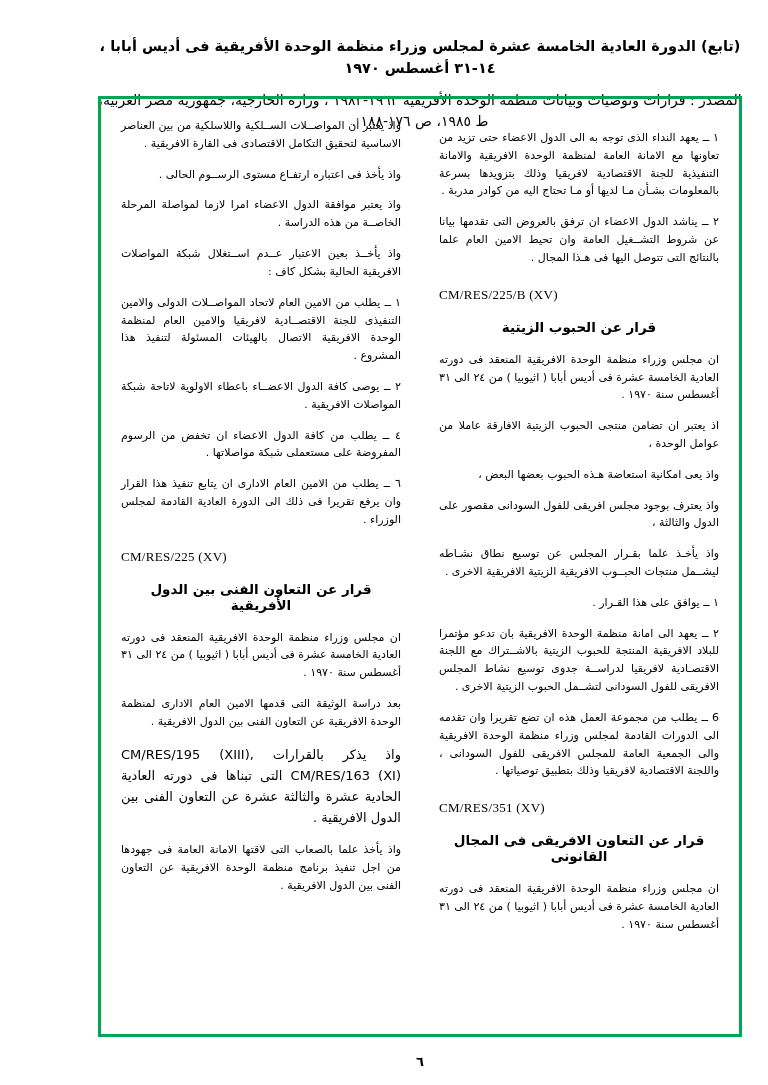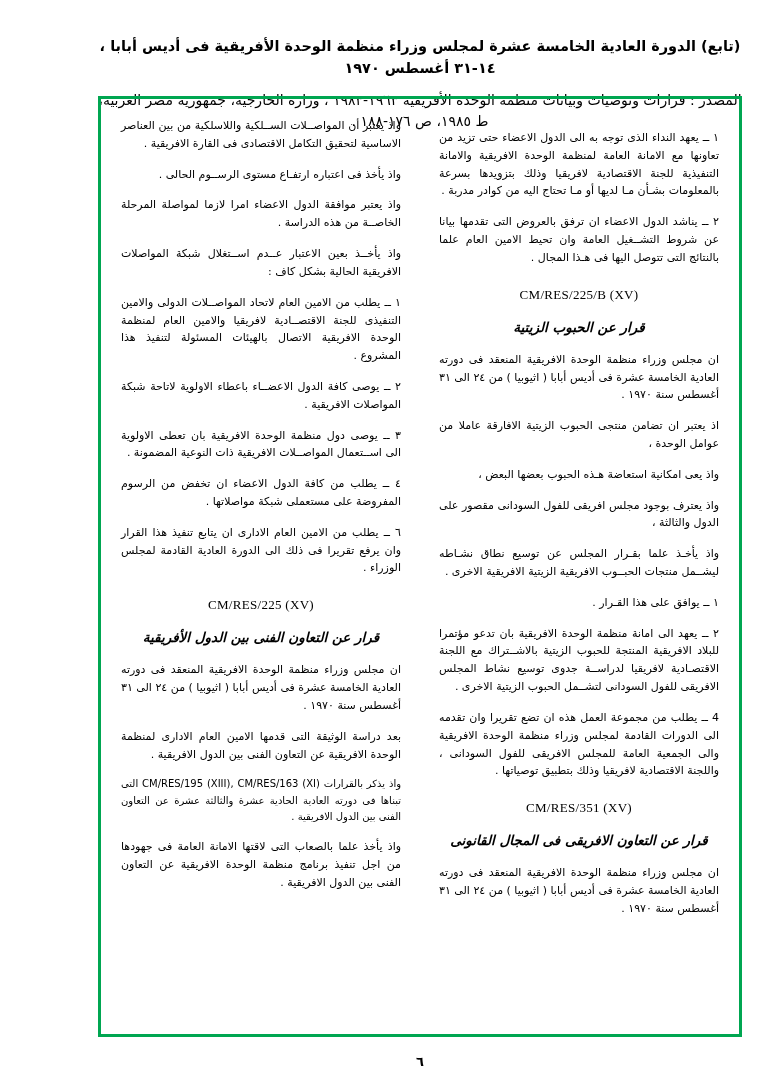--- a/index.html
+++ b/index.html
@@ -70,36 +70,35 @@
     margin: 0 0 13px 0;
     font-size: 11px;
     line-height: 1.62;
     text-align: justify;
     text-align-last: right;
     direction: rtl;
   }
   .res-code {
     font-family: "Liberation Serif", "DejaVu Serif", serif;
     direction: ltr;
-    text-align: center;
+    text-align: left;
     font-size: 13px;
     margin: 20px 0 16px 0;
     letter-spacing: 0.3px;
   }
   .res-title {
     text-align: center;
     font-size: 13.5px;
     font-weight: bold;
     margin: 0 0 16px 0;
     direction: rtl;
-    font-style: italic;
   }
   .mixed-par {
     margin: 0 0 13px 0;
-    font-size: 10px;
+    font-size: 13px;
     line-height: 1.62;
     direction: rtl;
     text-align: justify;
     text-align-last: right;
   }
   .page-number {
     position: absolute;
     bottom: 16px;
     left: 0;
     right: 0;
@@ -128,35 +127,34 @@
         <div class="res-code">CM/RES/225/B (XV)</div>
         <div class="res-title">قرار عن الحبوب الزيتية</div>
 
         <p class="par">ان مجلس وزراء منظمة الوحدة الافريقية المنعقد فى دورته العادية الخامسة عشرة فى أديس أبابا ( اثيوبيا ) من ٢٤ الى ٣١ أغسطس سنة ١٩٧٠ .</p>
         <p class="par">اذ يعتبر ان تضامن منتجى الحبوب الزيتية الافارقة عاملا من عوامل الوحدة ،</p>
         <p class="par">واذ يعى امكانية استعاضة هـذه الحبوب بعضها البعض ،</p>
         <p class="par">واذ يعترف بوجود مجلس افريقى للفول السودانى مقصور على الدول والثالثة ،</p>
         <p class="par">واذ يأخـذ علما بقـرار المجلس عن توسيع نطاق نشـاطه ليشــمل منتجات الحبــوب الافريقية الزيتية الافريقية الاخرى .</p>
         <p class="par">١ ــ يوافق على هذا القـرار .</p>
         <p class="par">٢ ــ يعهد الى امانة منظمة الوحدة الافريقية بان تدعو مؤتمرا للبلاد الافريقية المنتجة للحبوب الزيتية بالاشــتراك مع اللجنة الاقتصـادية لافريقيا لدراســة جدوى توسيع نشاط المجلس الافريقى للفول السودانى لتشــمل الحبوب الزيتية الاخرى .</p>
-        <p class="par">4 ــ يطلب من مجموعة العمل هذه ان تضع تقريرا وان تقدمه الى الدورات القادمة لمجلس وزراء منظمة الوحدة الافريقية والى الجمعية العامة للمجلس الافريقى للفول السودانى ، واللجنة الاقتصادية لافريقيا وذلك بتطبيق توصياتها .</p>
+        <p class="par">6 ــ يطلب من مجموعة العمل هذه ان تضع تقريرا وان تقدمه الى الدورات القادمة لمجلس وزراء منظمة الوحدة الافريقية والى الجمعية العامة للمجلس الافريقى للفول السودانى ، واللجنة الاقتصادية لافريقيا وذلك بتطبيق توصياتها .</p>
 
         <div class="res-code">CM/RES/351 (XV)</div>
         <div class="res-title">قرار عن التعاون الافريقى فى المجال القانونى</div>
         <p class="par">ان مجلس وزراء منظمة الوحدة الافريقية المنعقد فى دورته العادية الخامسة عشرة فى أديس أبابا ( اثيوبيا ) من ٢٤ الى ٣١ أغسطس سنة ١٩٧٠ .</p>
       </div>
 
       <div class="col left">
         <p class="par">واذ يعتبر أن المواصــلات الســلكية واللاسلكية من بين العناصر الاساسية لتحقيق التكامل الاقتصادى فى القارة الافريقية .</p>
         <p class="par">واذ يأخذ فى اعتباره ارتفـاع مستوى الرســوم الحالى .</p>
         <p class="par">واذ يعتبر موافقة الدول الاعضاء امرا لازما لمواصلة المرحلة الخاصــة من هذه الدراسة .</p>
         <p class="par">واذ يأخــذ بعين الاعتبار عــدم اســتغلال شبكة المواصلات الافريقية الحالية بشكل كاف :</p>
         <p class="par">١ ــ يطلب من الامين العام لاتحاد المواصــلات الدولى والامين التنفيذى للجنة الاقتصــادية لافريقيا والامين العام لمنظمة الوحدة الافريقية الاتصال بالهيئات المسئولة لتنفيذ هذا المشروع .</p>
         <p class="par">٢ ــ يوصى كافة الدول الاعضــاء باعطاء الاولوية لاتاحة شبكة المواصلات الافريقية .</p>
-        <p class="par">٣ ــ يوصى دول منظمة الوحدة الافريقية بان تعطى الاولوية الى اســتعمال المواصــلات الافريقية ذات النوعية المضمونة .</p>
         <p class="par">٤ ــ يطلب من كافة الدول الاعضاء ان تخفض من الرسوم المفروضة على مستعملى شبكة مواصلاتها .</p>
         <p class="par">٦ ــ يطلب من الامين العام الادارى ان يتابع تنفيذ هذا القرار وان يرفع تقريرا فى ذلك الى الدورة العادية القادمة لمجلس الوزراء .</p>
 
         <div class="res-code">CM/RES/225 (XV)</div>
         <div class="res-title">قرار عن التعاون الفنى بين الدول الأفريقية</div>
 
         <p class="par">ان مجلس وزراء منظمة الوحدة الافريقية المنعقد فى دورته العادية الخامسة عشرة فى أديس أبابا ( اثيوبيا ) من ٢٤ الى ٣١ أغسطس سنة ١٩٧٠ .</p>
         <p class="par">بعد دراسة الوثيقة التى قدمها الامين العام الادارى لمنظمة الوحدة الافريقية عن التعاون الفنى بين الدول الافريقية .</p>
         <p class="mixed-par">واذ يذكر بالقرارات CM/RES/195 (XIII), CM/RES/163 (XI) التى تبناها فى دورته العادية الحادية عشرة والثالثة عشرة عن التعاون الفنى بين الدول الافريقية .</p>
         <p class="par">واذ يأخذ علما بالصعاب التى لاقتها الامانة العامة فى جهودها من اجل تنفيذ برنامج منظمة الوحدة الافريقية عن التعاون الفنى بين الدول الافريقية .</p>

